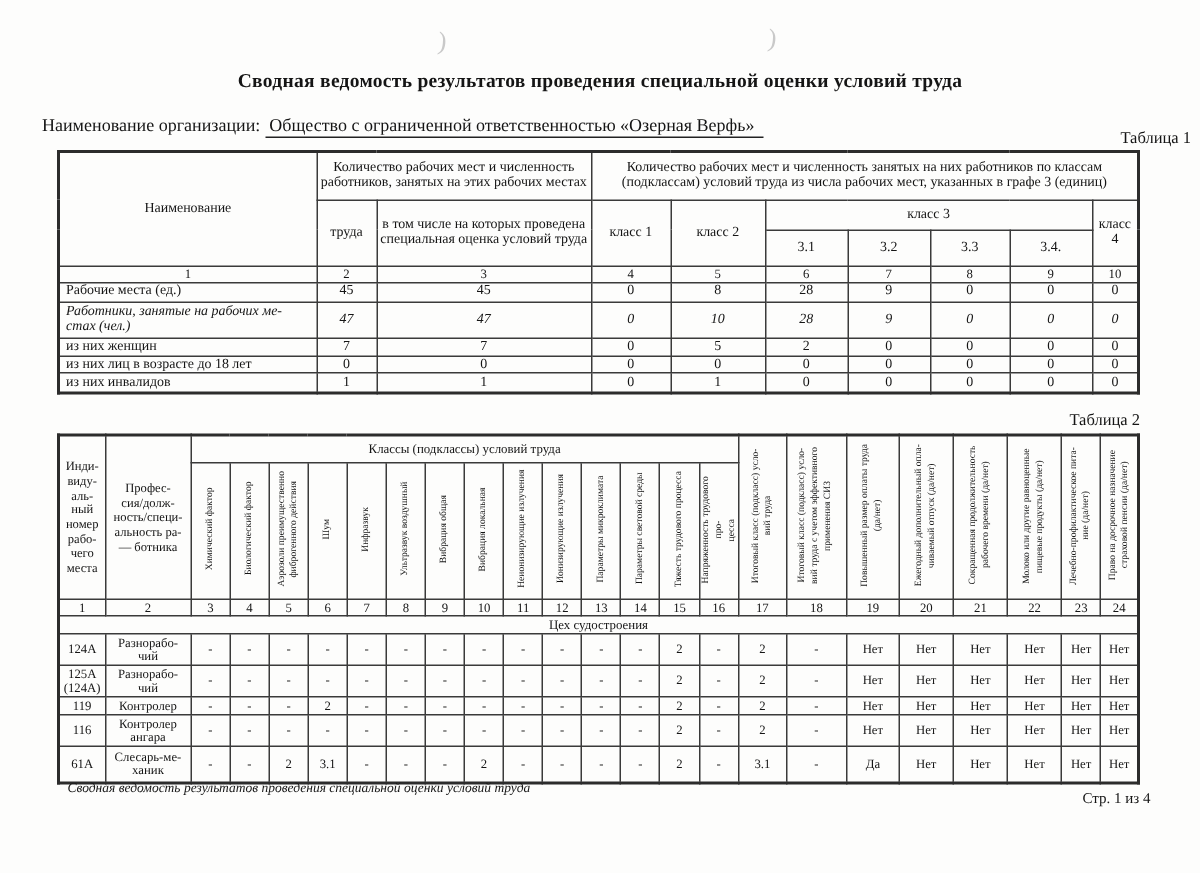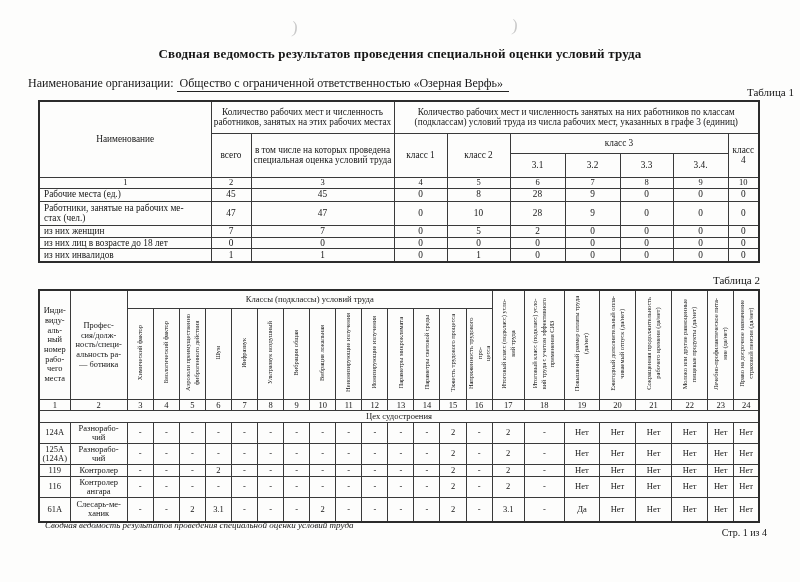--- a/index.html
+++ b/index.html
@@ -82,21 +82,21 @@
         <col style="width:55px">
         <col style="width:31px">
     </colgroup>
     <thead>
       <tr style="height:32px">
         <th rowspan="3">Наименование</th>
         <th colspan="2">Количество рабочих мест и численность работников, занятых на этих рабочих местах</th>
         <th colspan="7">Количество рабочих мест и численность занятых на них работников по классам (подклассам) условий труда из числа рабочих мест, указанных в графе 3 (единиц)</th>
       </tr>
       <tr style="height:20px">
-        <th rowspan="2">всего</th>
+        <th rowspan="2">труда</th>
         <th rowspan="2">в том числе на которых проведена специальная оценка условий труда</th>
         <th rowspan="2">класс 1</th>
         <th rowspan="2">класс 2</th>
         <th colspan="4">класс 3</th>
         <th rowspan="2">класс 4</th>
       </tr>
       <tr style="height:24px" id="t1-sub">
           <th>3.1</th>
           <th>3.2</th>
           <th>3.3</th>
@@ -121,21 +121,21 @@
           <td>45</td>
           <td>45</td>
           <td>0</td>
           <td>8</td>
           <td>28</td>
           <td>9</td>
           <td>0</td>
           <td>0</td>
           <td>0</td>
         </tr>
-        <tr style="height: 24px;">
+        <tr style="height: 24px; font-style: italic;">
           <td class="lbl">Работники, занятые на рабочих ме-
 стах (чел.)</td>
           <td>47</td>
           <td>47</td>
           <td>0</td>
           <td>10</td>
           <td>28</td>
           <td>9</td>
           <td>0</td>
           <td>0</td>

